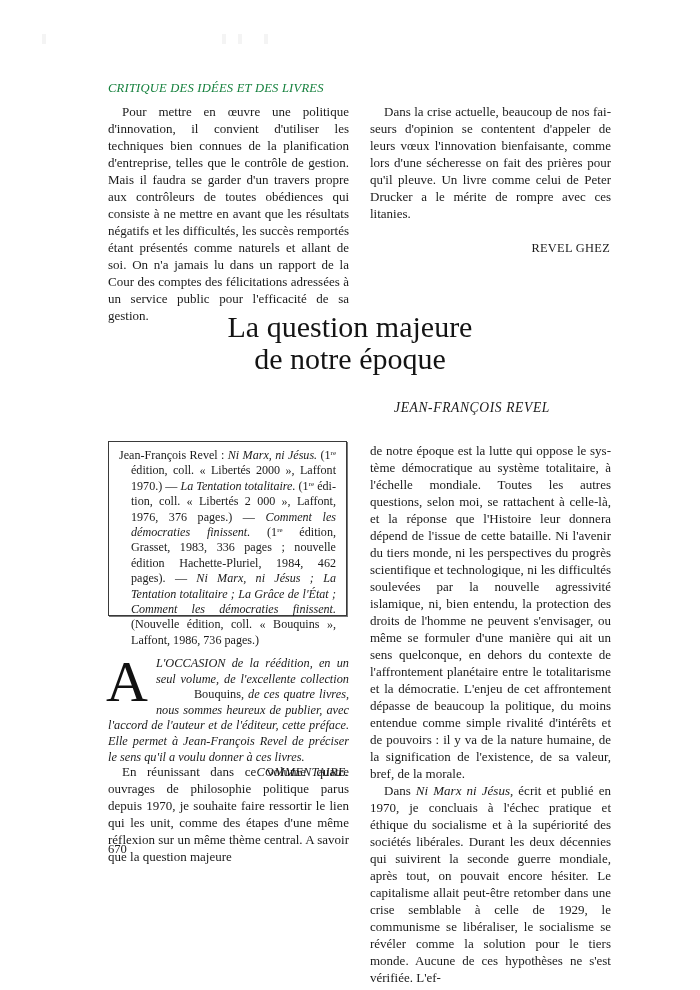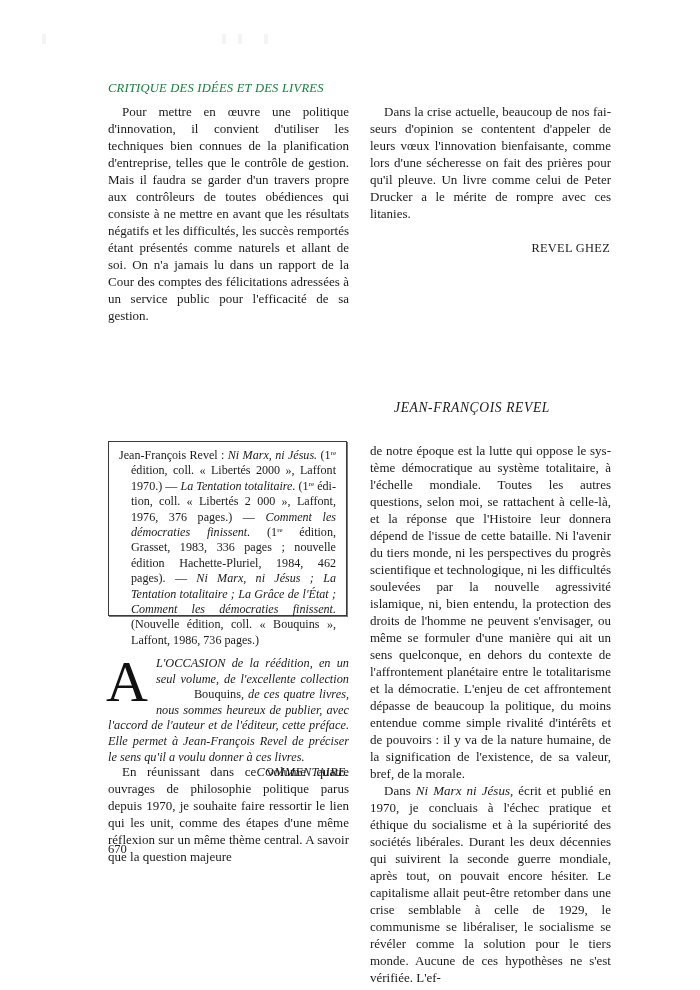--- a/index.html
+++ b/index.html
@@ -161,20 +161,22 @@
   <p>Pour mettre en œuvre une politique d'innova­tion, il convient d'utiliser les techniques bien connues de la planification d'entreprise, telles que le contrôle de gestion. Mais il faudra se gar­der d'un travers propre aux contrôleurs de toutes obédiences qui consiste à ne mettre en avant que les résultats négatifs et les difficultés, les succès remportés étant présentés comme naturels et al­lant de soi. On n'a jamais lu dans un rapport de la Cour des comptes des félicitations adressées à un service public pour l'efficacité de sa gestion.</p>
 </div>
 
 <div class="col col-right-top">
   <p>Dans la crise actuelle, beaucoup de nos fai­seurs d'opinion se contentent d'appeler de leurs vœux l'innovation bienfaisante, comme lors d'une sécheresse on fait des prières pour qu'il pleuve. Un livre comme celui de Peter Drucker a le mérite de rompre avec ces litanies.</p>
 </div>
 
 <div class="signature">REVEL GHEZ</div>
 
 <div class="article-title">
+  <div>La question majeure</div>
+  <div>de notre époque</div>
 </div>
 
 <div class="article-author">JEAN-FRANÇOIS REVEL</div>
 
 <div class="ref-box">
   <div class="hang"><span>Jean-François Revel : </span><em>Ni Marx, ni Jésus.</em><span> (1</span><sup>re</sup><span> édition, coll. « Libertés 2000 », Laffont 1970.) — </span><em>La Tentation totalitaire.</em><span> (1</span><sup>re</sup><span> édi­tion, coll. « Libertés 2 000 », Laffont, 1976, 376 pages.) — </span><em>Comment les démocraties fi­nissent.</em><span> (1</span><sup>re</sup><span> édition, Grasset, 1983, 336 pages ; nouvelle édition Hachette-Plu­riel, 1984, 462 pages). — </span><em>Ni Marx, ni Jésus ; La Tentation totalitaire ; La Grâce de l'État ; Comment les démocraties finissent.</em><span> (Nouvelle édition, coll. « Bouquins », Laf­font, 1986, 736 pages.)</span></div>
 </div>
 
 <div class="lead-block">
   <span class="dropcap">A</span><span>L'OCCASION de la réédition, en un seul volume, de l'excellente collection </span><span class="upright">Bou­quins</span><span>, de ces quatre livres, nous sommes heureux de publier, avec l'accord de l'auteur et de l'éditeur, cette préface. Elle permet à Jean-François Revel de préciser le sens qu'il a voulu donner à ces livres.</span>

